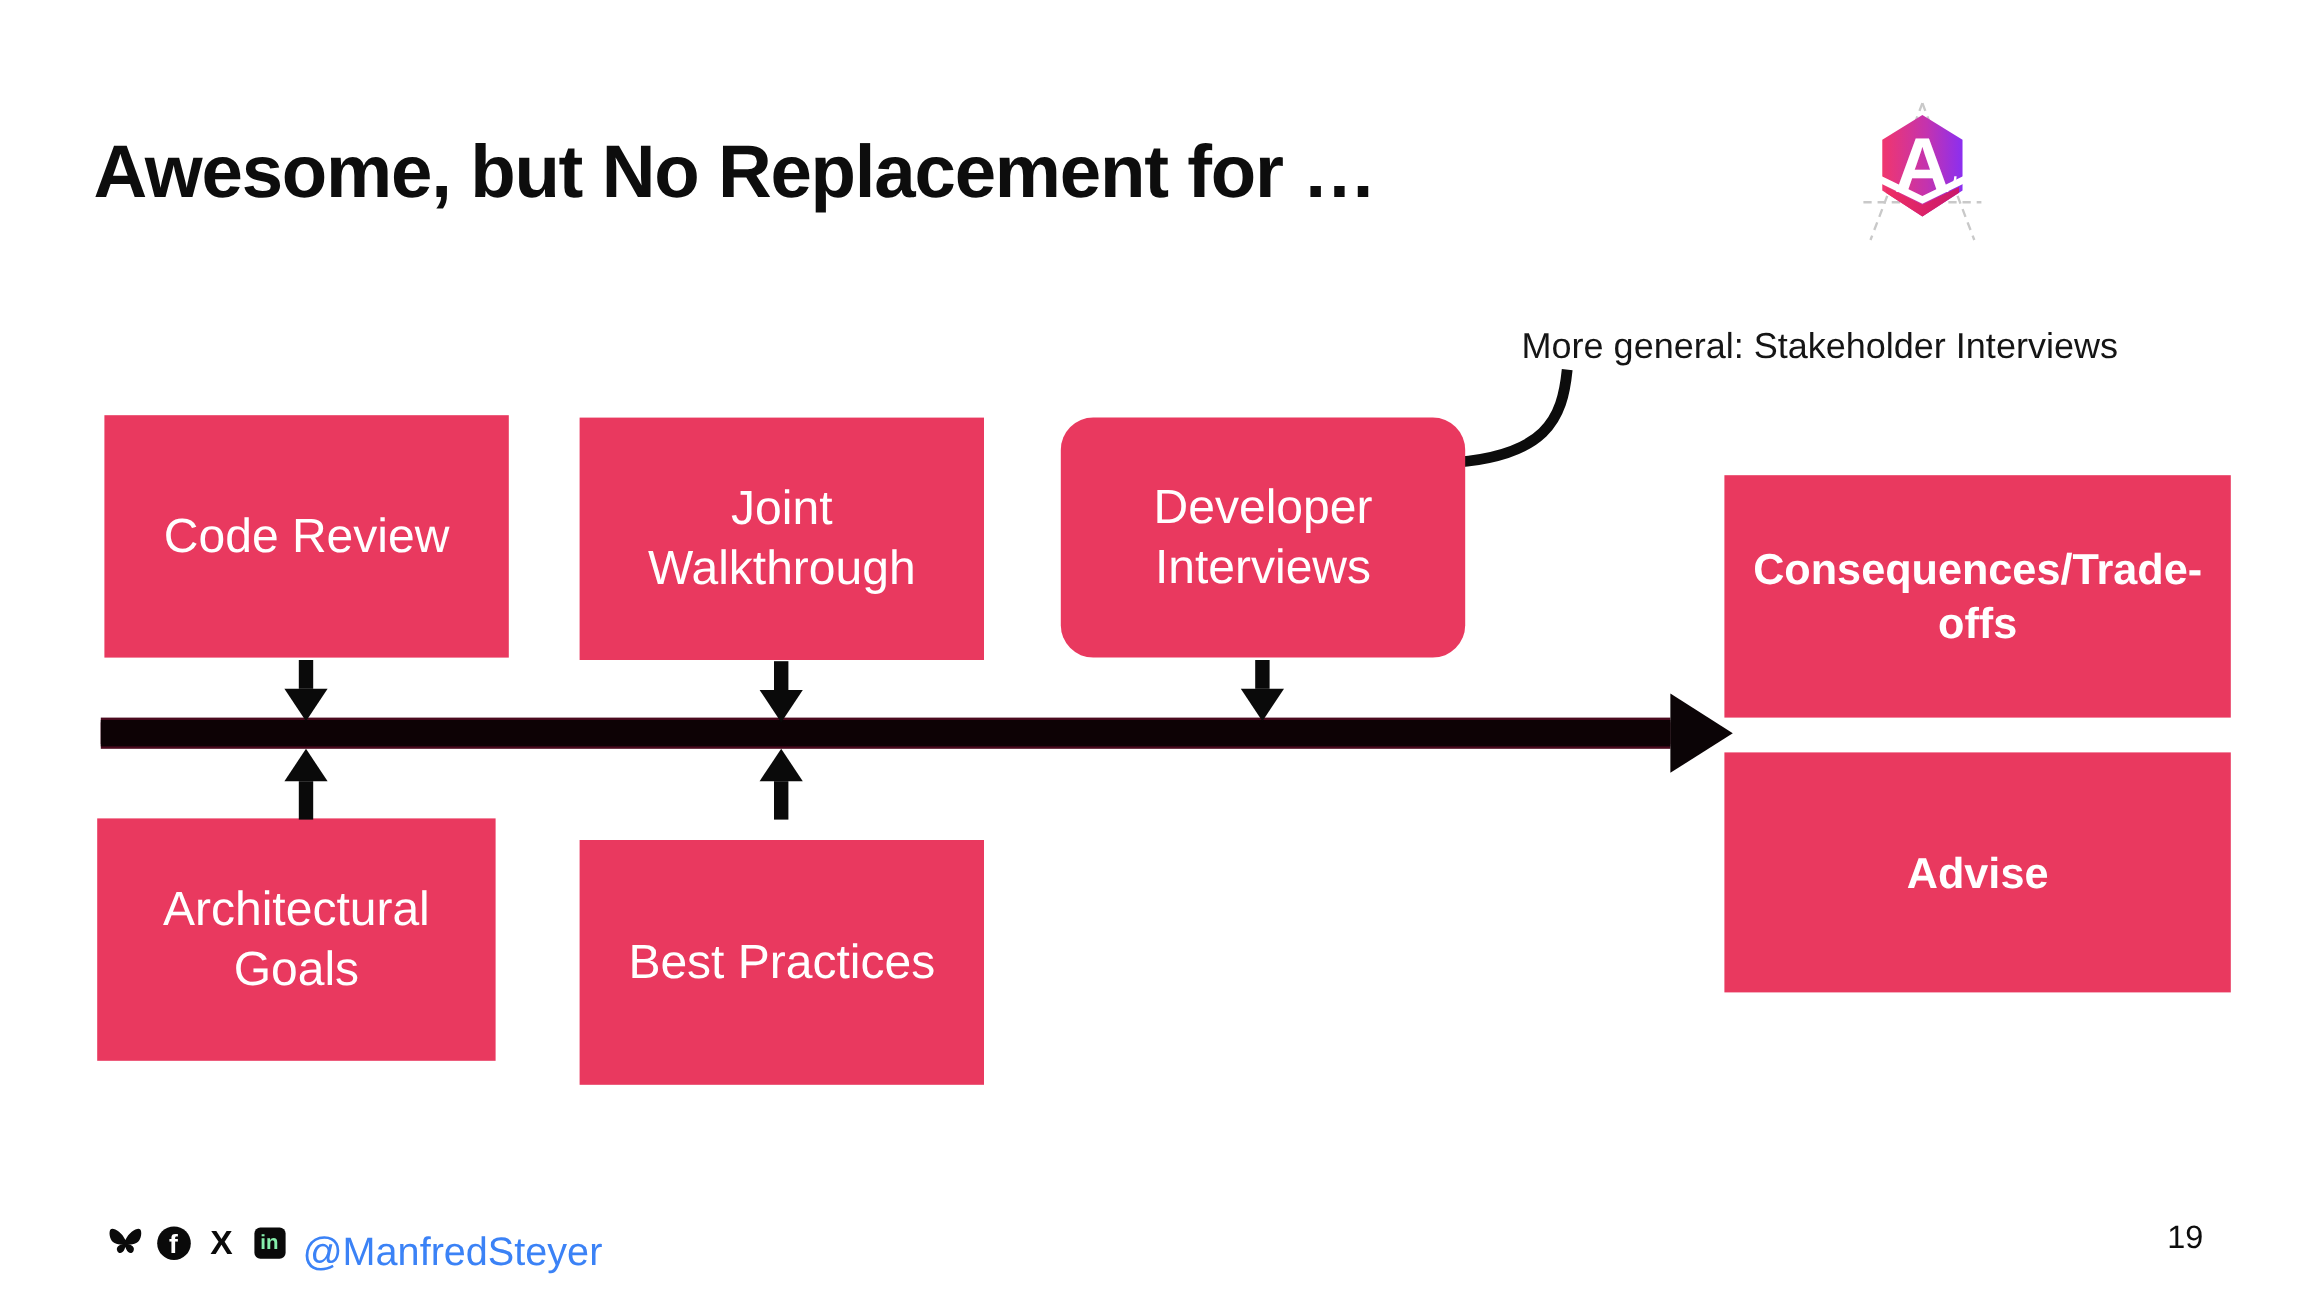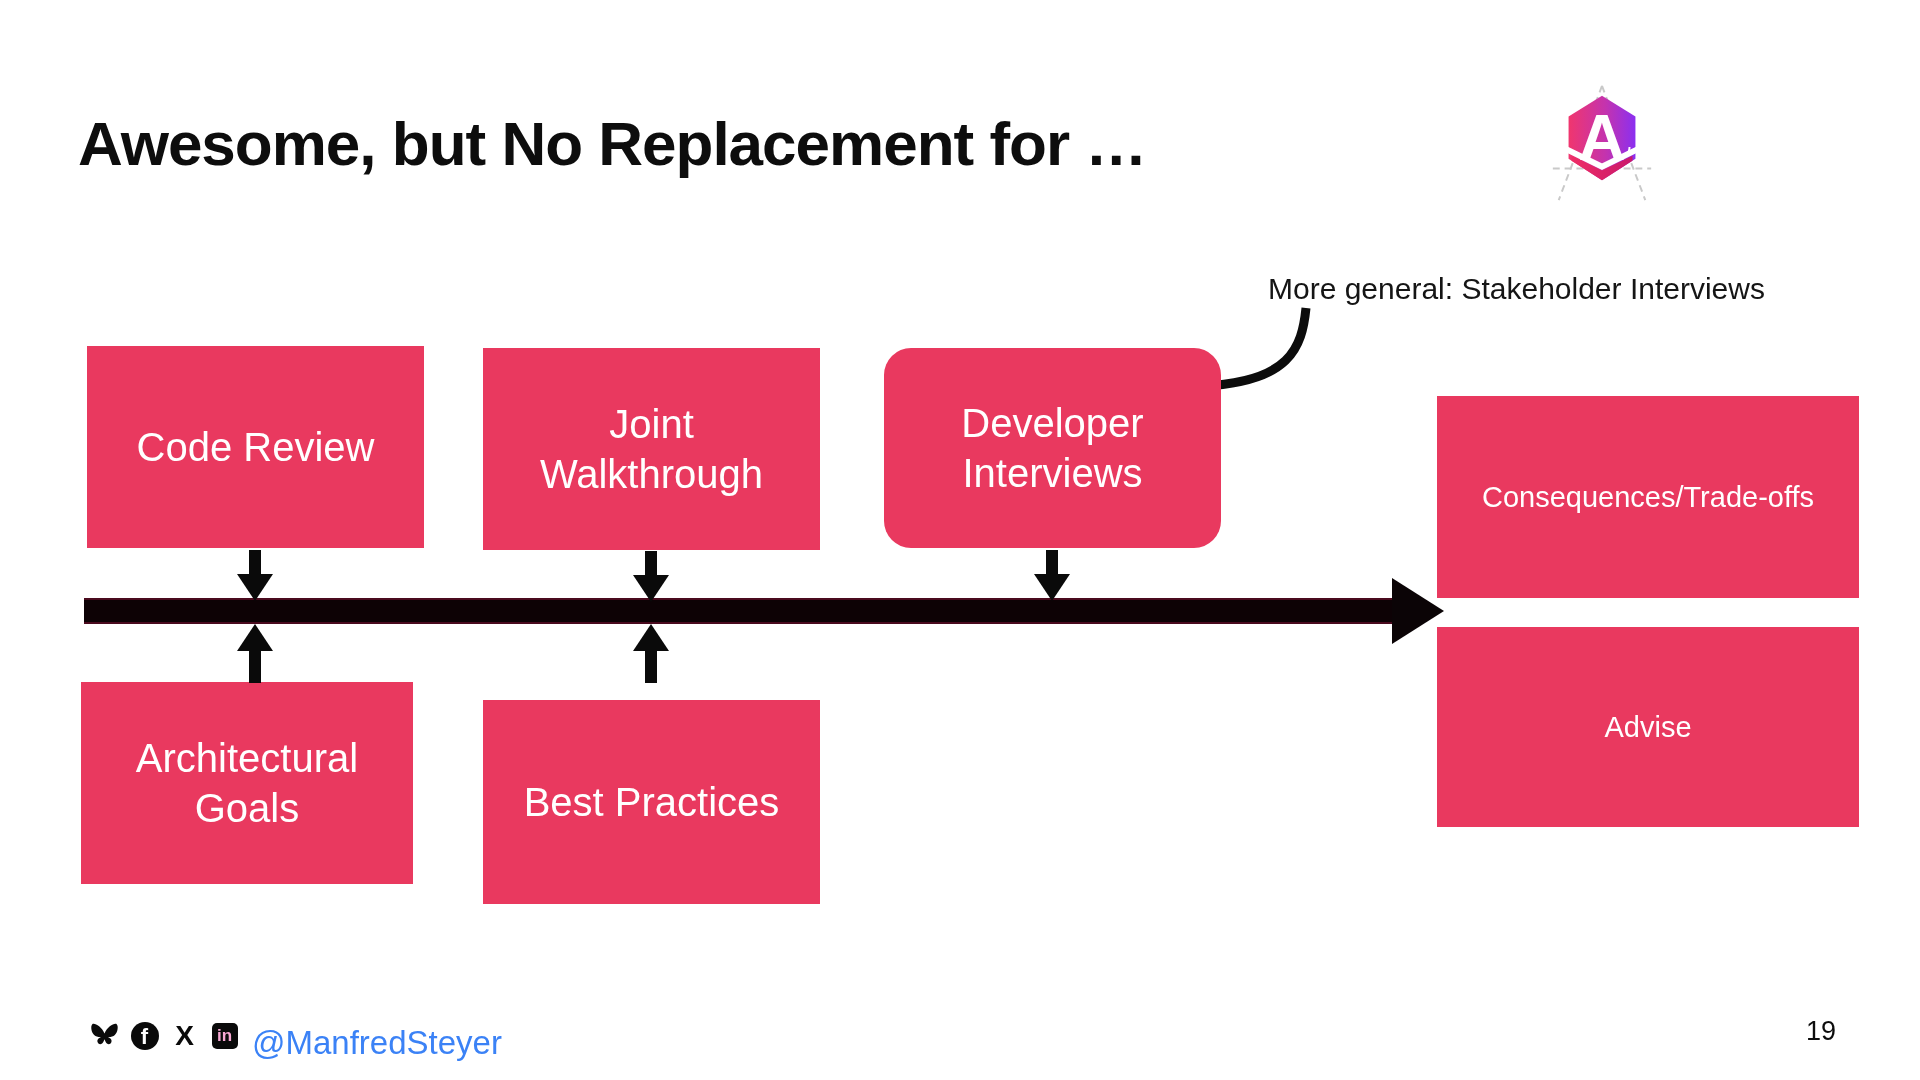--- a/index.html
+++ b/index.html
@@ -21,21 +21,21 @@
   .logo-bottom{font-size:32px;font-weight:700;color:#141414;letter-spacing:0px;margin-top:3px;}
   
   .annotation{left:1268px;top:272px;font-size:30px;color:#151515;white-space:nowrap;}
   .curve-arrow{left:1140px;top:296px;width:220px;height:130px;}
   
   .pbox{
     background:#E9395F;color:#ffffff;display:flex;align-items:center;justify-content:center;
     text-align:center;line-height:1.25;padding:0 10px;box-sizing:border-box;
   }
   .f40{font-size:40px;}
-  .f42{font-size:29px;}
+  .f42{font-size:36px;font-weight:bold;}
   .box-cr{left:87px;top:346px;width:337px;height:202px;}
   .box-jw{left:483px;top:348px;width:337px;height:202px;}
   .box-di{left:884px;top:348px;width:337px;height:200px;border-radius:27px;}
   .box-cons{left:1437px;top:396px;width:422px;height:202px;}
   .box-adv{left:1437px;top:627px;width:422px;height:200px;}
   .box-ag{left:81px;top:682px;width:332px;height:202px;}
   .box-bp{left:483px;top:700px;width:337px;height:204px;}
   
   .tl-bar{left:84px;top:600px;width:1308px;height:22px;background:#0d0205;
     box-shadow:0 -2px 0 #4a0a1e, 0 2px 0 #4a0a1e;}
@@ -48,21 +48,21 @@
   .head-up{width:0;height:0;border-left:18px solid transparent;border-right:18px solid transparent;border-bottom:27px solid #0a0a0a;}
   .down1{left:237px;top:550px;} .down2{left:633px;top:551px;} .down3{left:1034px;top:550px;}
   .up1{left:237px;top:624px;} .up2{left:633px;top:624px;}
   .down1 .shaft,.down2 .shaft,.down3 .shaft{height:24px;}
   .up1 .shaft,.up2 .shaft{height:32px;}
   
   .footer-icons{left:90px;top:1021px;display:flex;gap:11px;align-items:center;}
   .ficon{width:29px;height:29px;display:flex;align-items:center;justify-content:center;}
   .fb-circle{width:28px;height:28px;border-radius:50%;background:#0a0a0a;color:#fff;
     font-weight:700;font-size:22px;display:flex;align-items:flex-end;justify-content:center;overflow:hidden;}
-  .li-square{width:26px;height:26px;border-radius:5px;background:#0a0a0a;color:#f9a8d4;
+  .li-square{width:26px;height:26px;border-radius:5px;background:#0a0a0a;color:#86efac;
     font-weight:700;font-size:17px;display:flex;align-items:center;justify-content:center;}
   .x-glyph{font-size:28px;font-weight:700;color:#0a0a0a;line-height:1;}
   .handle{left:252px;top:1024px;font-size:33px;color:#3b82f6;}
   .pagenum{left:1806px;top:1016px;font-size:27px;color:#0d0d0d;}
 </style>
 </head>
 <body>
 
 <div class="slide">
 

